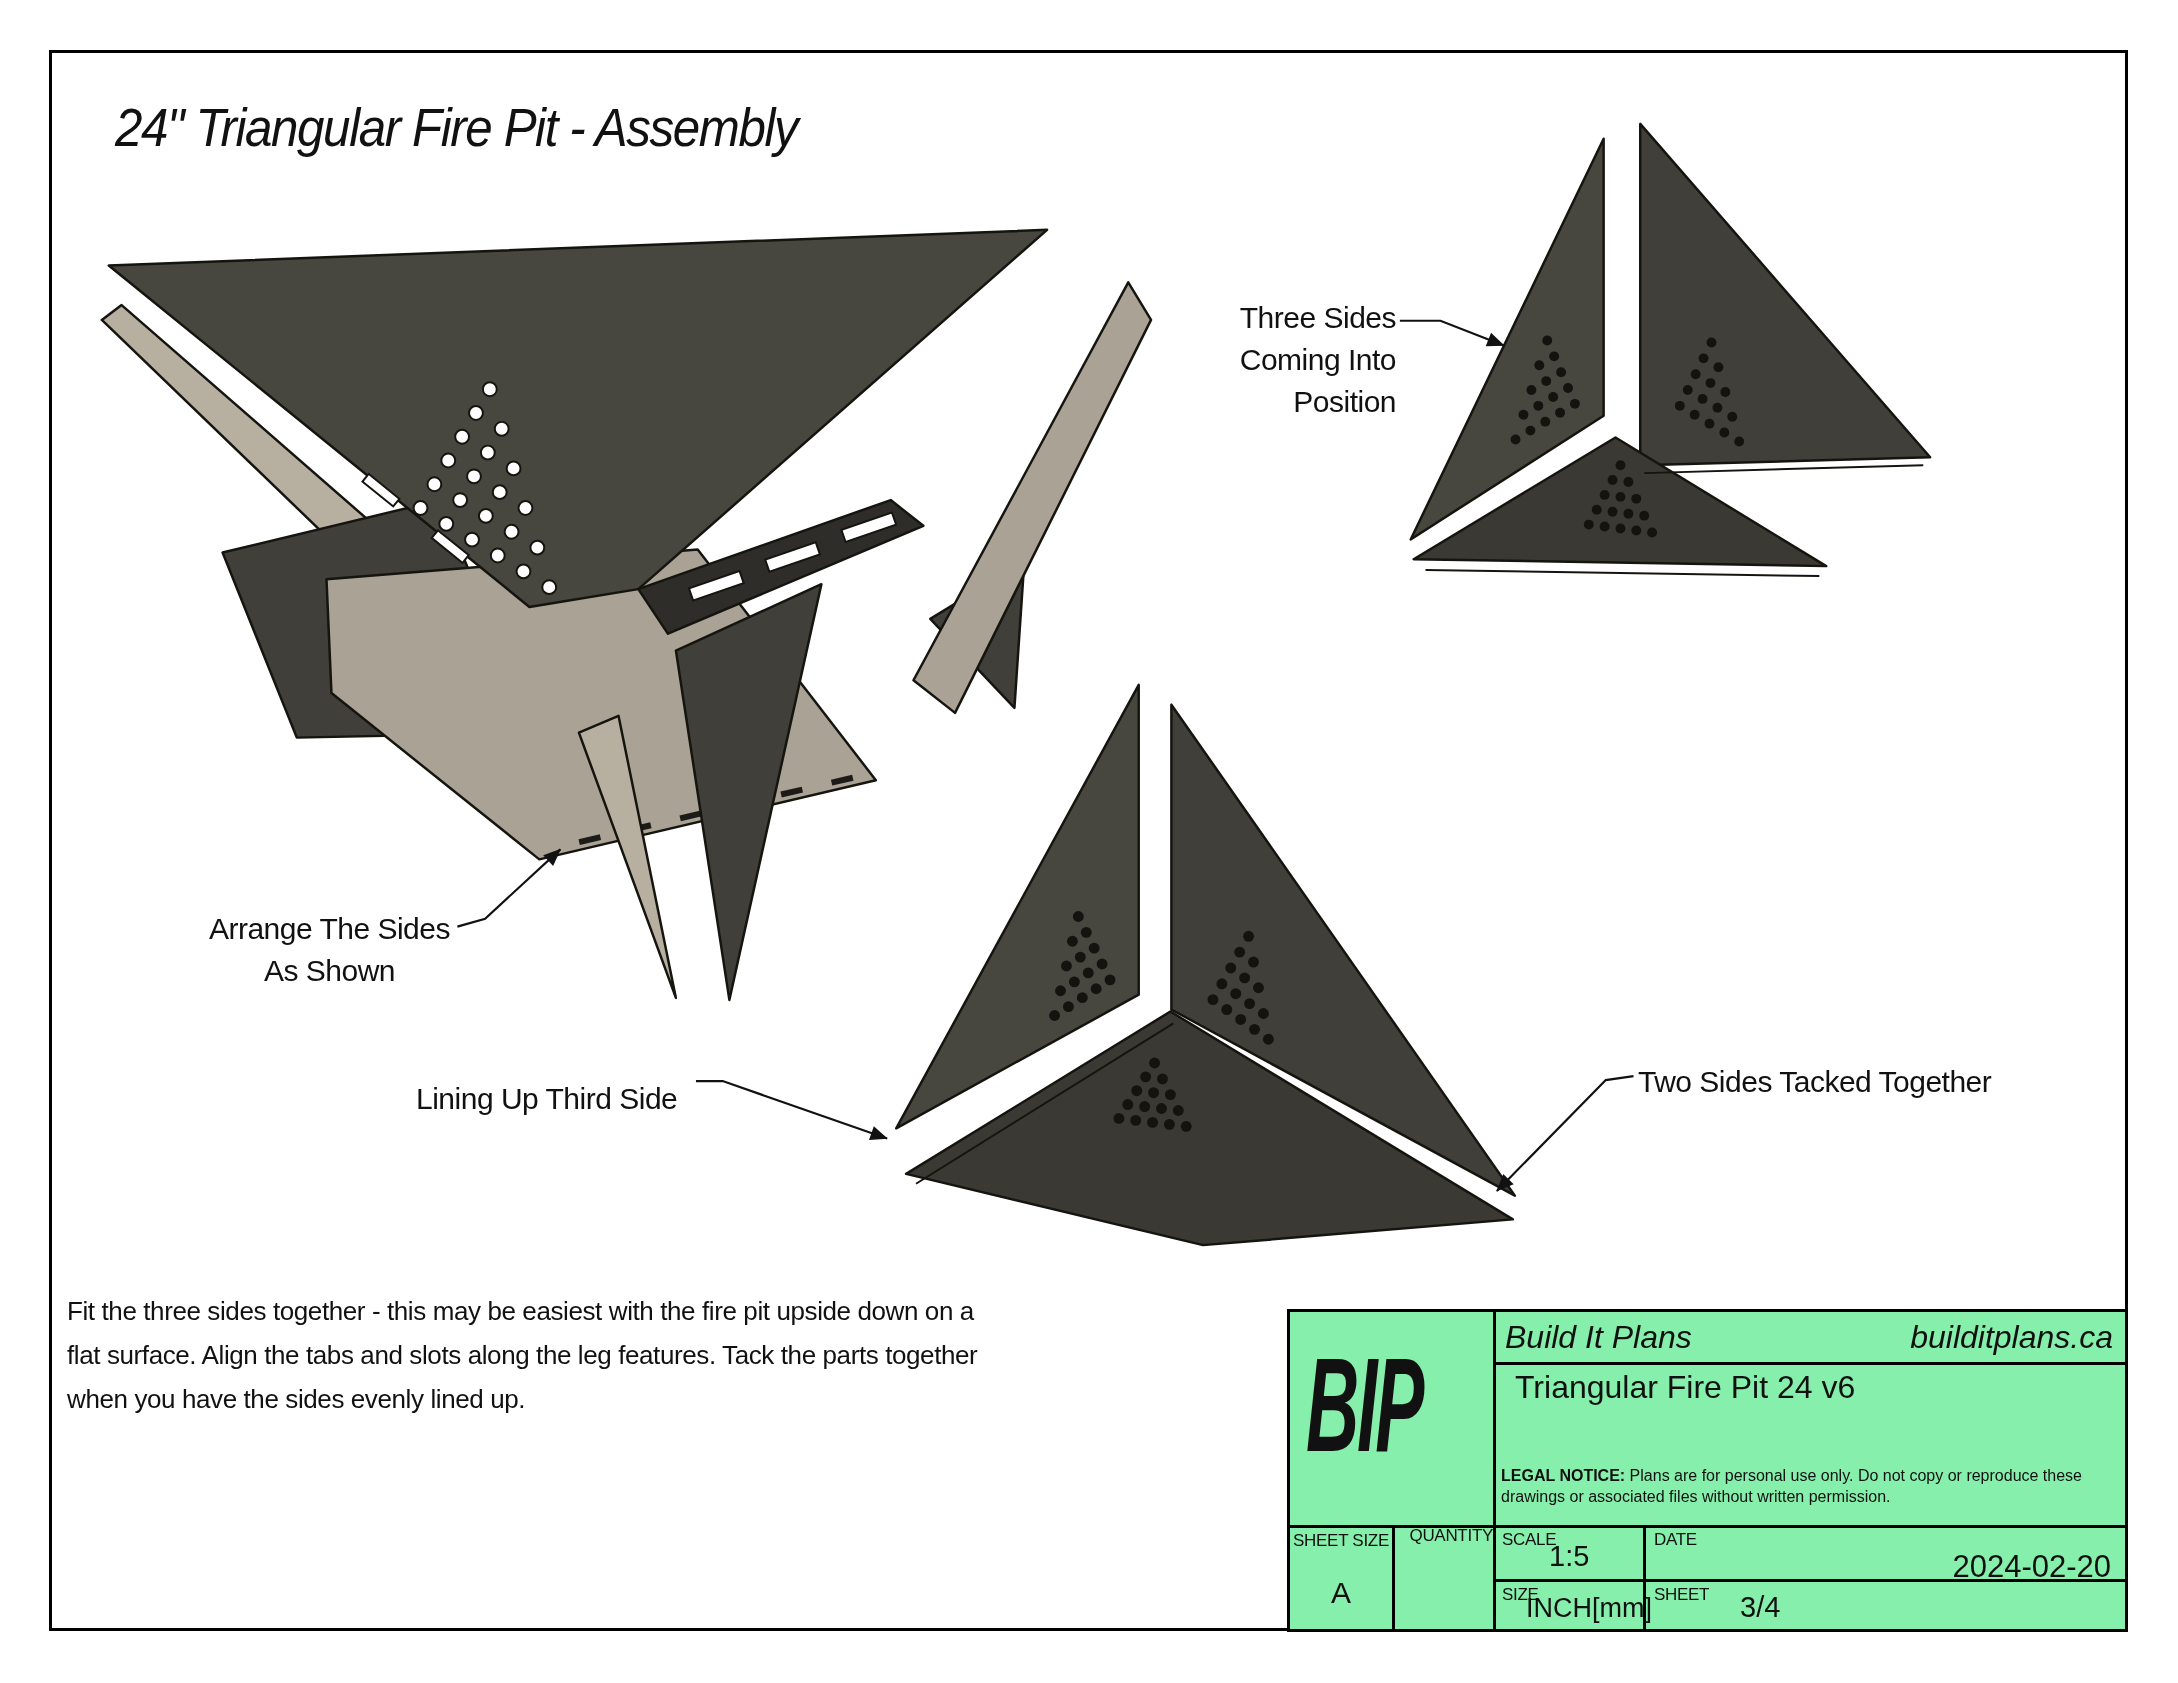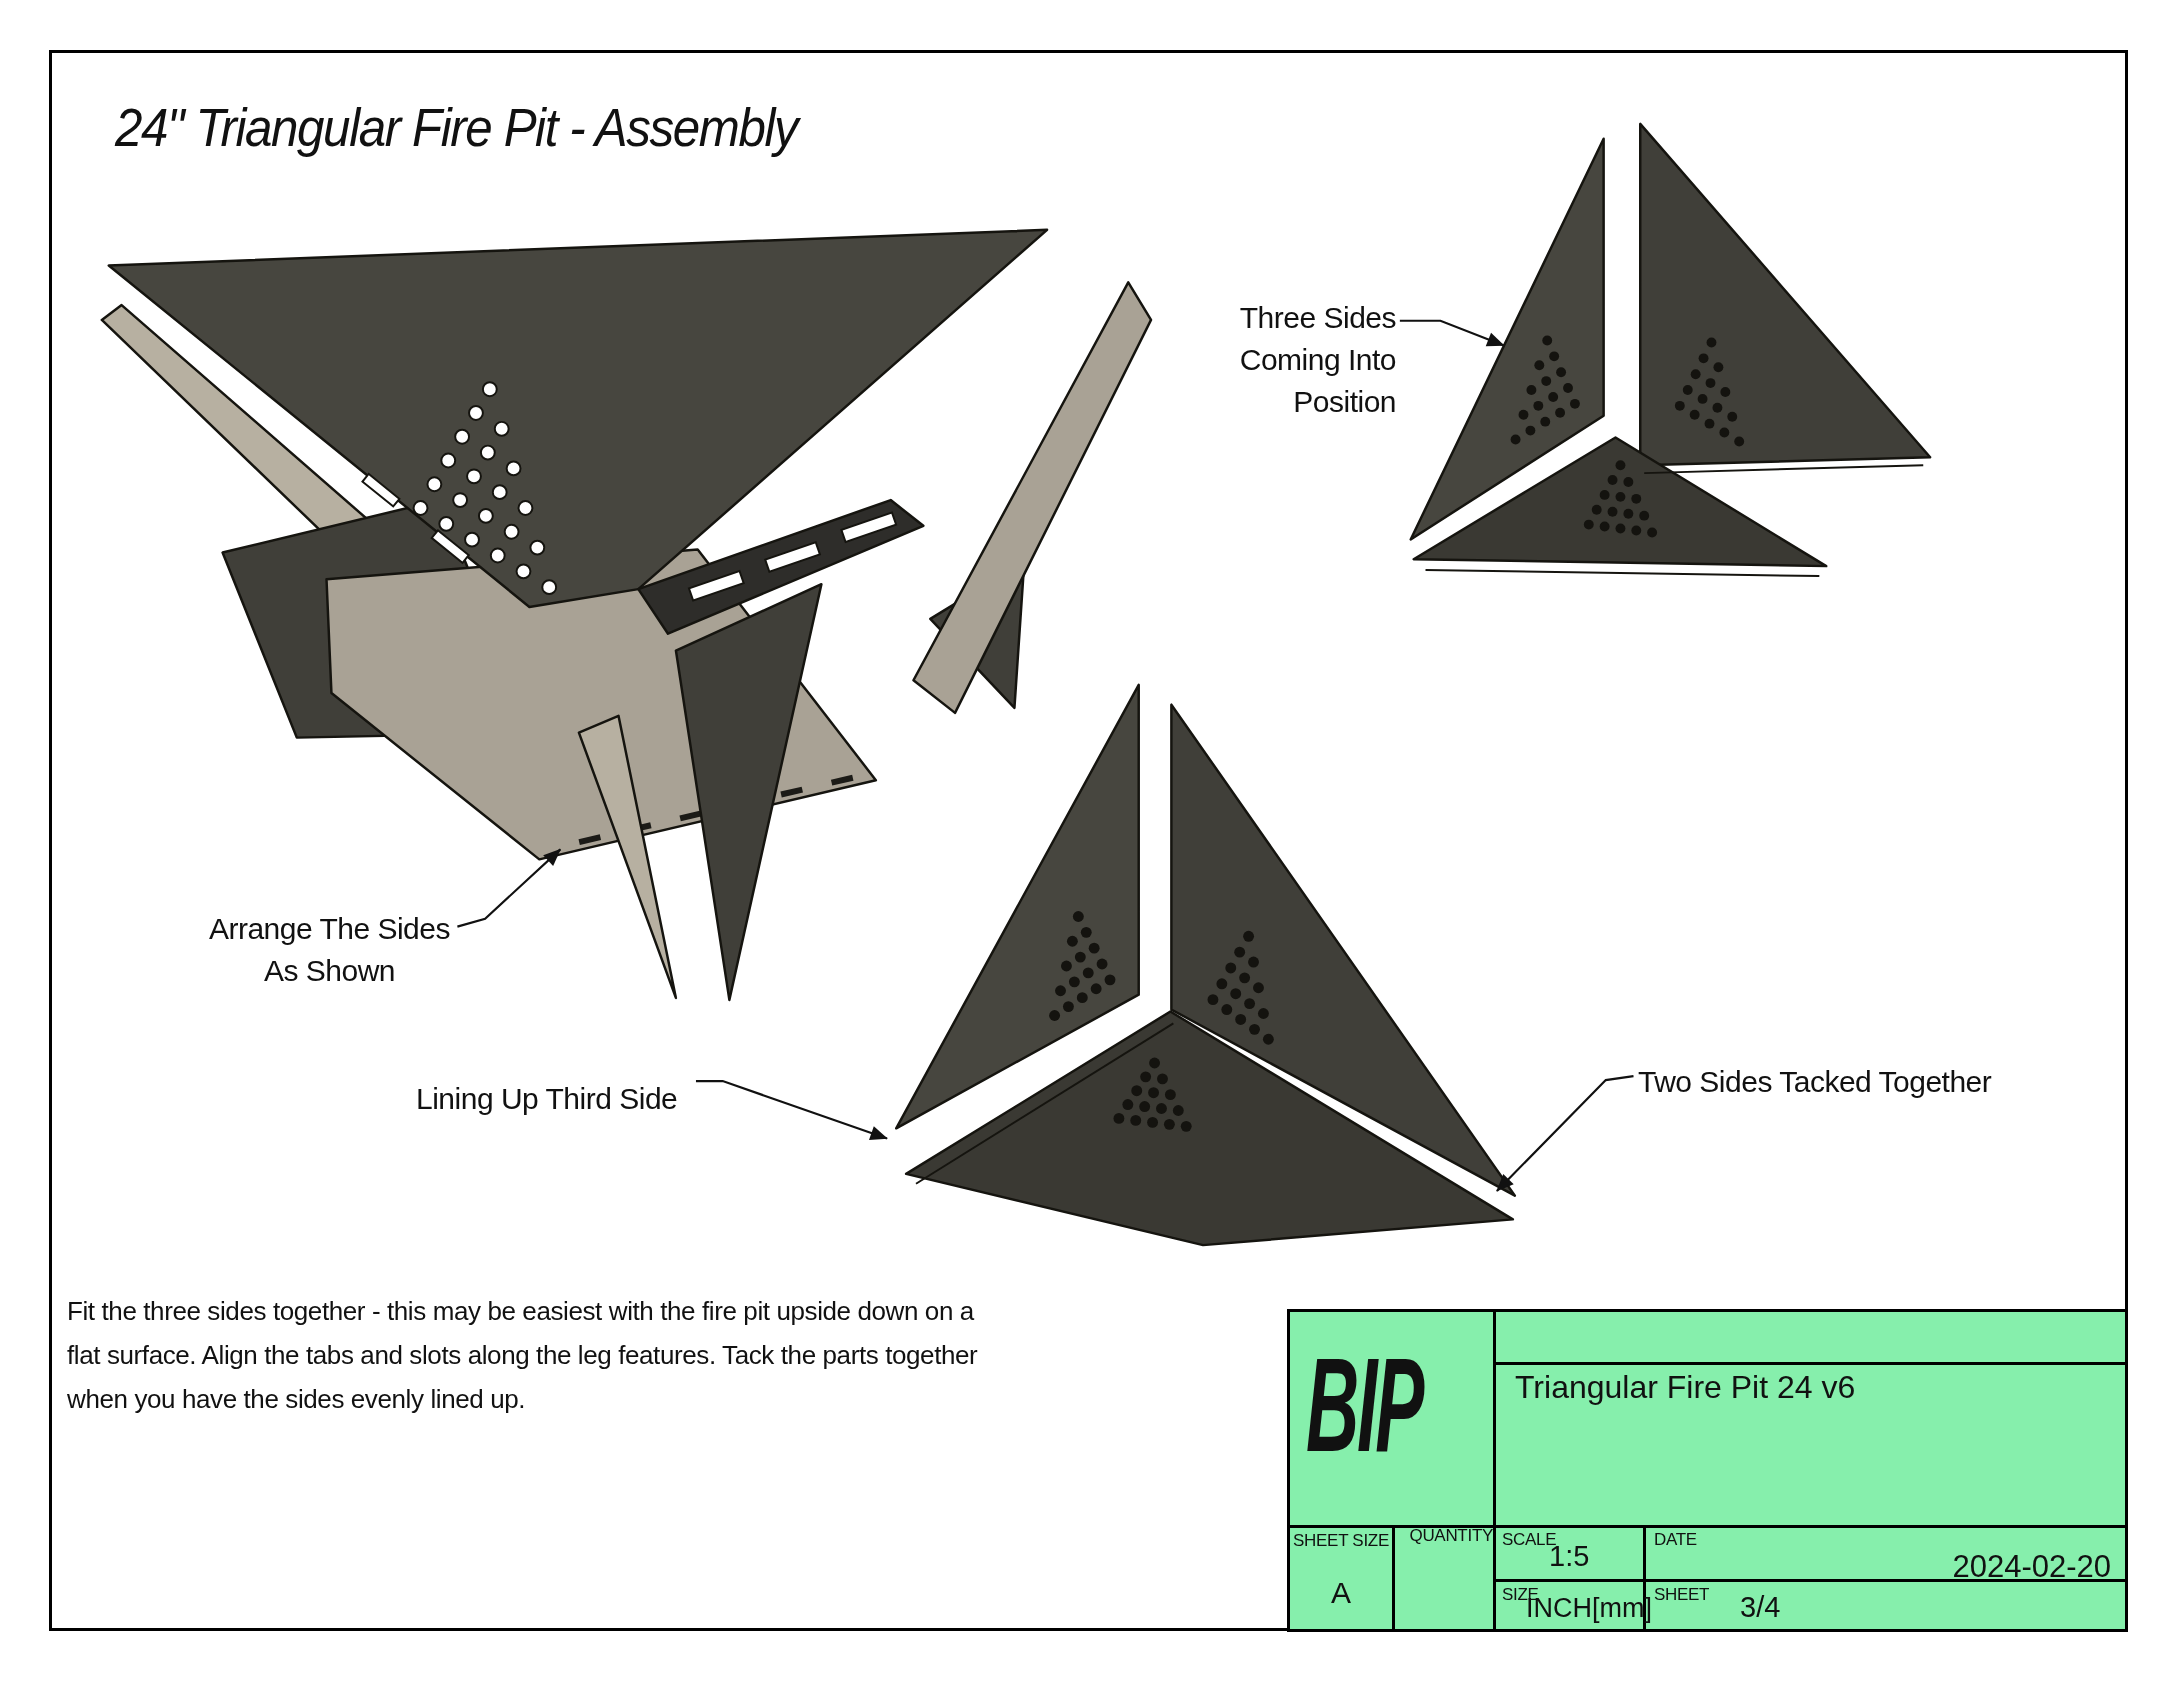--- a/index.html
+++ b/index.html
@@ -232,23 +232,28 @@
 
   <div class="line" style="left:203px;top:0;width:3px;height:317px"></div>
   <div class="line" style="left:203px;top:50px;width:632px;height:3px"></div>
   <div class="line" style="left:0;top:213px;width:835px;height:3px"></div>
   <div class="line" style="left:102px;top:213px;width:3px;height:104px"></div>
   <div class="line" style="left:353px;top:213px;width:3px;height:104px"></div>
   <div class="line" style="left:203px;top:267px;width:632px;height:3px"></div>
 
   <div id="bip-logo">BIP</div>
 
+  <div id="tb-header">
+    <span>Build It Plans</span>
+    <span>builditplans.ca</span>
+  </div>
 
   <div id="tb-drawing-title">Triangular Fire Pit 24 v6</div>
 
+  <div id="tb-legal"><b>LEGAL NOTICE:</b><span> Plans are for personal use only. Do not copy or reproduce these drawings or associated files without written permission.</span></div>
 
   <span class="cell-label" style="left:0;top:219px;width:102px;text-align:center">SHEET SIZE</span>
   <span class="tb-value" style="left:0;top:264px;width:102px;text-align:center;font-size:30px">A</span>
 
   <span class="cell-label" style="left:102px;top:214px;width:101px;text-align:right">QUANTITY</span>
   <span class="tb-value" style="left:102px;top:264px;width:101px;text-align:center;font-size:30px"></span>
 
   <span class="cell-label" style="left:212px;top:218px">SCALE</span>
   <span class="tb-value" style="left:259px;top:228px;font-size:29px">1:5</span>
 

